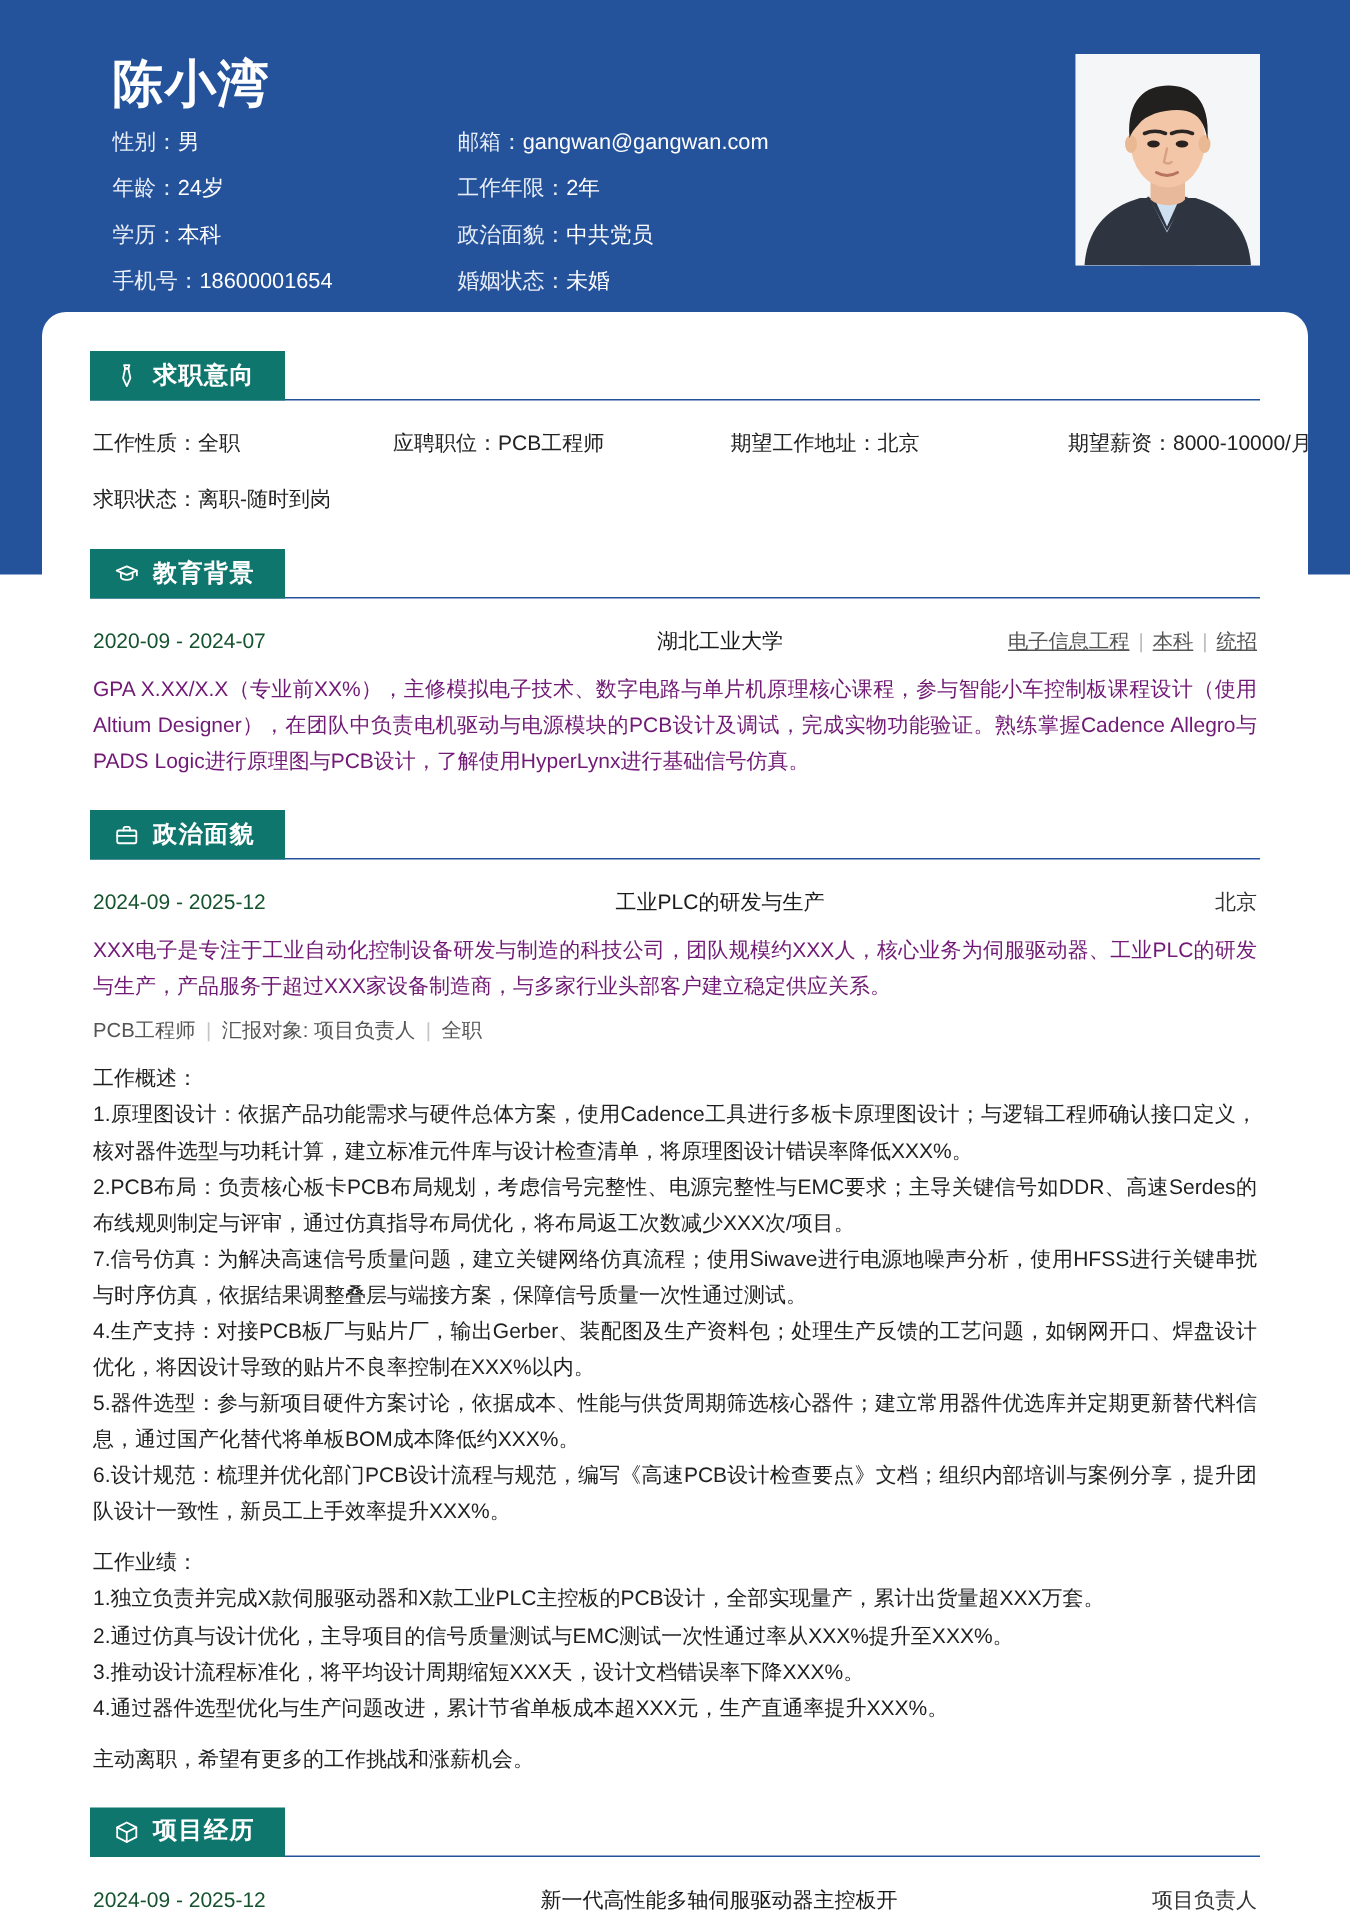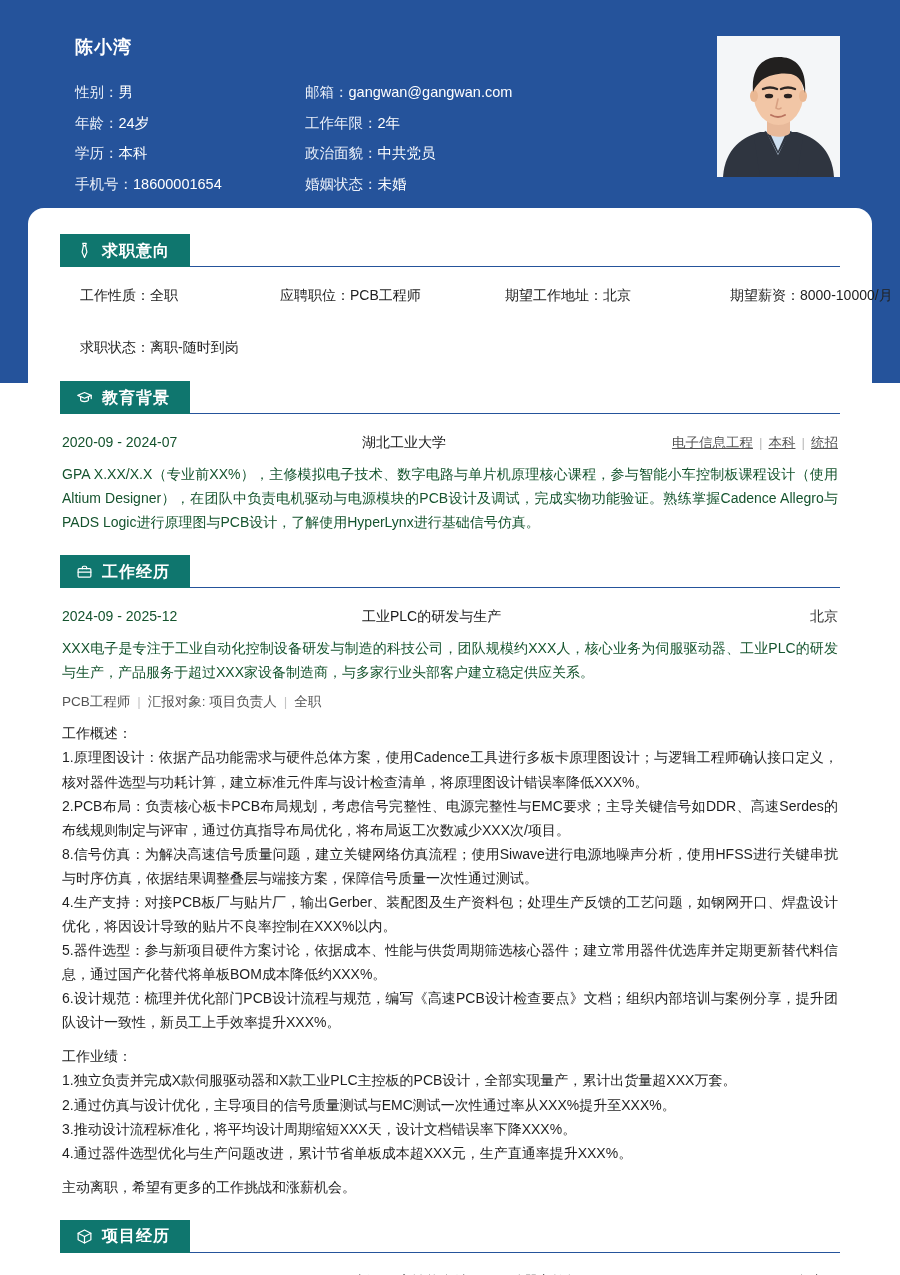--- a/index.html
+++ b/index.html
@@ -31,24 +31,24 @@
     z-index: 2;
     height: 208px;
     padding: 34px 60px 0 75px;
     display: flex;
     justify-content: space-between;
     align-items: flex-start;
   }
   .hdr-left { flex: 1 1 auto; padding-top: 4px; }
   .name {
     color: #ffffff;
-    font-size: 18px;
+    font-size: 34px;
     font-weight: bold;
     letter-spacing: 1px;
-    margin-bottom: 25px;
+    margin-bottom: 11px;
     line-height: 1.1;
   }
   .info-grid {
     display: grid;
     grid-template-columns: 230px auto;
     row-gap: 12px;
     column-gap: 0;
   }
   .info-item {
     color: #e8eef8;
@@ -114,46 +114,45 @@
     bottom: 0;
     height: 1px;
     background: #25539b;
     z-index: 1;
   }
 
   
   .intent-grid {
     display: grid;
     grid-template-columns: 200px 225px 225px auto;
-    row-gap: 34px;
+    row-gap: 19px;
     font-size: 14px;
     color: #222;
     padding: 16px 2px 18px 2px;
-    margin-left: 18px;
   }
   .intent-cell { white-space: nowrap; }
 
   
   .edu-row, .work-row, .proj-row {
     display: flex;
     align-items: baseline;
     padding: 16px 2px 0 2px;
     font-size: 14px;
   }
   .edu-row .col-date, .work-row .col-date, .proj-row .col-date { width: 300px; color: #14532d; }
-  .edu-row .col-mid, .work-row .col-mid, .proj-row .col-mid { flex: 1 1 auto; color: #1a1a1a; }
+  .edu-row .col-mid, .work-row .col-mid, .proj-row .col-mid { flex: 1 1 auto; text-align: center; color: #1a1a1a; }
   .edu-row .col-right, .work-row .col-right, .proj-row .col-right { width: 240px; text-align: right; color: #333; }
 
   .tagline { color: #555; font-size: 13.5px; text-decoration: underline; }
   .tagline .sep { color: #bbb; padding: 0 6px; }
 
   .para {
     font-size: 14px;
     line-height: 1.72;
-    color: #14532d;
+    color: #701a75;
     padding: 10px 2px 0 2px;
     text-align: justify;
   }
   .meta-line {
     font-size: 13.5px;
     color: #555;
     padding: 9px 2px 0 2px;
   }
   .meta-line .sep { color: #c4c4c4; padding: 0 7px; }
 
@@ -275,38 +274,38 @@
       <div class="sec-head">
         <div class="sec-rule"></div>
         <div class="sec-tab">
           <span class="sec-ico">
             <svg viewBox="0 0 24 24" fill="none" stroke="#ffffff" stroke-width="1.7" stroke-linejoin="round" stroke-linecap="round">
               <rect x="3" y="8" width="18" height="12" rx="1.6"></rect>
               <path d="M9 8V6.2c0-.9.7-1.6 1.6-1.6h2.8c.9 0 1.6.7 1.6 1.6V8"></path>
               <path d="M3 13h18"></path>
             </svg>
           </span>
-          <span class="sec-title">工作经历</span>
+          <span class="sec-title">政治面貌</span>
         </div>
       </div>
       <div class="work-row">
         <div class="col-date">2024-09 - 2025-12</div>
         <div class="col-mid">工业PLC的研发与生产</div>
         <div class="col-right">北京</div>
       </div>
       <div class="para">XXX电子是专注于工业自动化控制设备研发与制造的科技公司，团队规模约XXX人，核心业务为伺服驱动器、工业PLC的研发与生产，产品服务于超过XXX家设备制造商，与多家行业头部客户建立稳定供应关系。</div>
       <div class="meta-line">
         <span>PCB工程师</span><span class="sep">|</span><span>汇报对象: 项目负责人</span><span class="sep">|</span><span>全职</span>
       </div>
 
       <div class="block">
         <div class="ln">工作概述：</div>
         <div class="ln">1.原理图设计：依据产品功能需求与硬件总体方案，使用Cadence工具进行多板卡原理图设计；与逻辑工程师确认接口定义，核对器件选型与功耗计算，建立标准元件库与设计检查清单，将原理图设计错误率降低XXX%。</div>
         <div class="ln">2.PCB布局：负责核心板卡PCB布局规划，考虑信号完整性、电源完整性与EMC要求；主导关键信号如DDR、高速Serdes的布线规则制定与评审，通过仿真指导布局优化，将布局返工次数减少XXX次/项目。</div>
-        <div class="ln">8.信号仿真：为解决高速信号质量问题，建立关键网络仿真流程；使用Siwave进行电源地噪声分析，使用HFSS进行关键串扰与时序仿真，依据结果调整叠层与端接方案，保障信号质量一次性通过测试。</div>
+        <div class="ln">7.信号仿真：为解决高速信号质量问题，建立关键网络仿真流程；使用Siwave进行电源地噪声分析，使用HFSS进行关键串扰与时序仿真，依据结果调整叠层与端接方案，保障信号质量一次性通过测试。</div>
         <div class="ln">4.生产支持：对接PCB板厂与贴片厂，输出Gerber、装配图及生产资料包；处理生产反馈的工艺问题，如钢网开口、焊盘设计优化，将因设计导致的贴片不良率控制在XXX%以内。</div>
         <div class="ln">5.器件选型：参与新项目硬件方案讨论，依据成本、性能与供货周期筛选核心器件；建立常用器件优选库并定期更新替代料信息，通过国产化替代将单板BOM成本降低约XXX%。</div>
         <div class="ln">6.设计规范：梳理并优化部门PCB设计流程与规范，编写《高速PCB设计检查要点》文档；组织内部培训与案例分享，提升团队设计一致性，新员工上手效率提升XXX%。</div>
       </div>
 
       <div class="block">
         <div class="ln">工作业绩：</div>
         <div class="ln">1.独立负责并完成X款伺服驱动器和X款工业PLC主控板的PCB设计，全部实现量产，累计出货量超XXX万套。</div>
         <div class="ln">2.通过仿真与设计优化，主导项目的信号质量测试与EMC测试一次性通过率从XXX%提升至XXX%。</div>
         <div class="ln">3.推动设计流程标准化，将平均设计周期缩短XXX天，设计文档错误率下降XXX%。</div>

